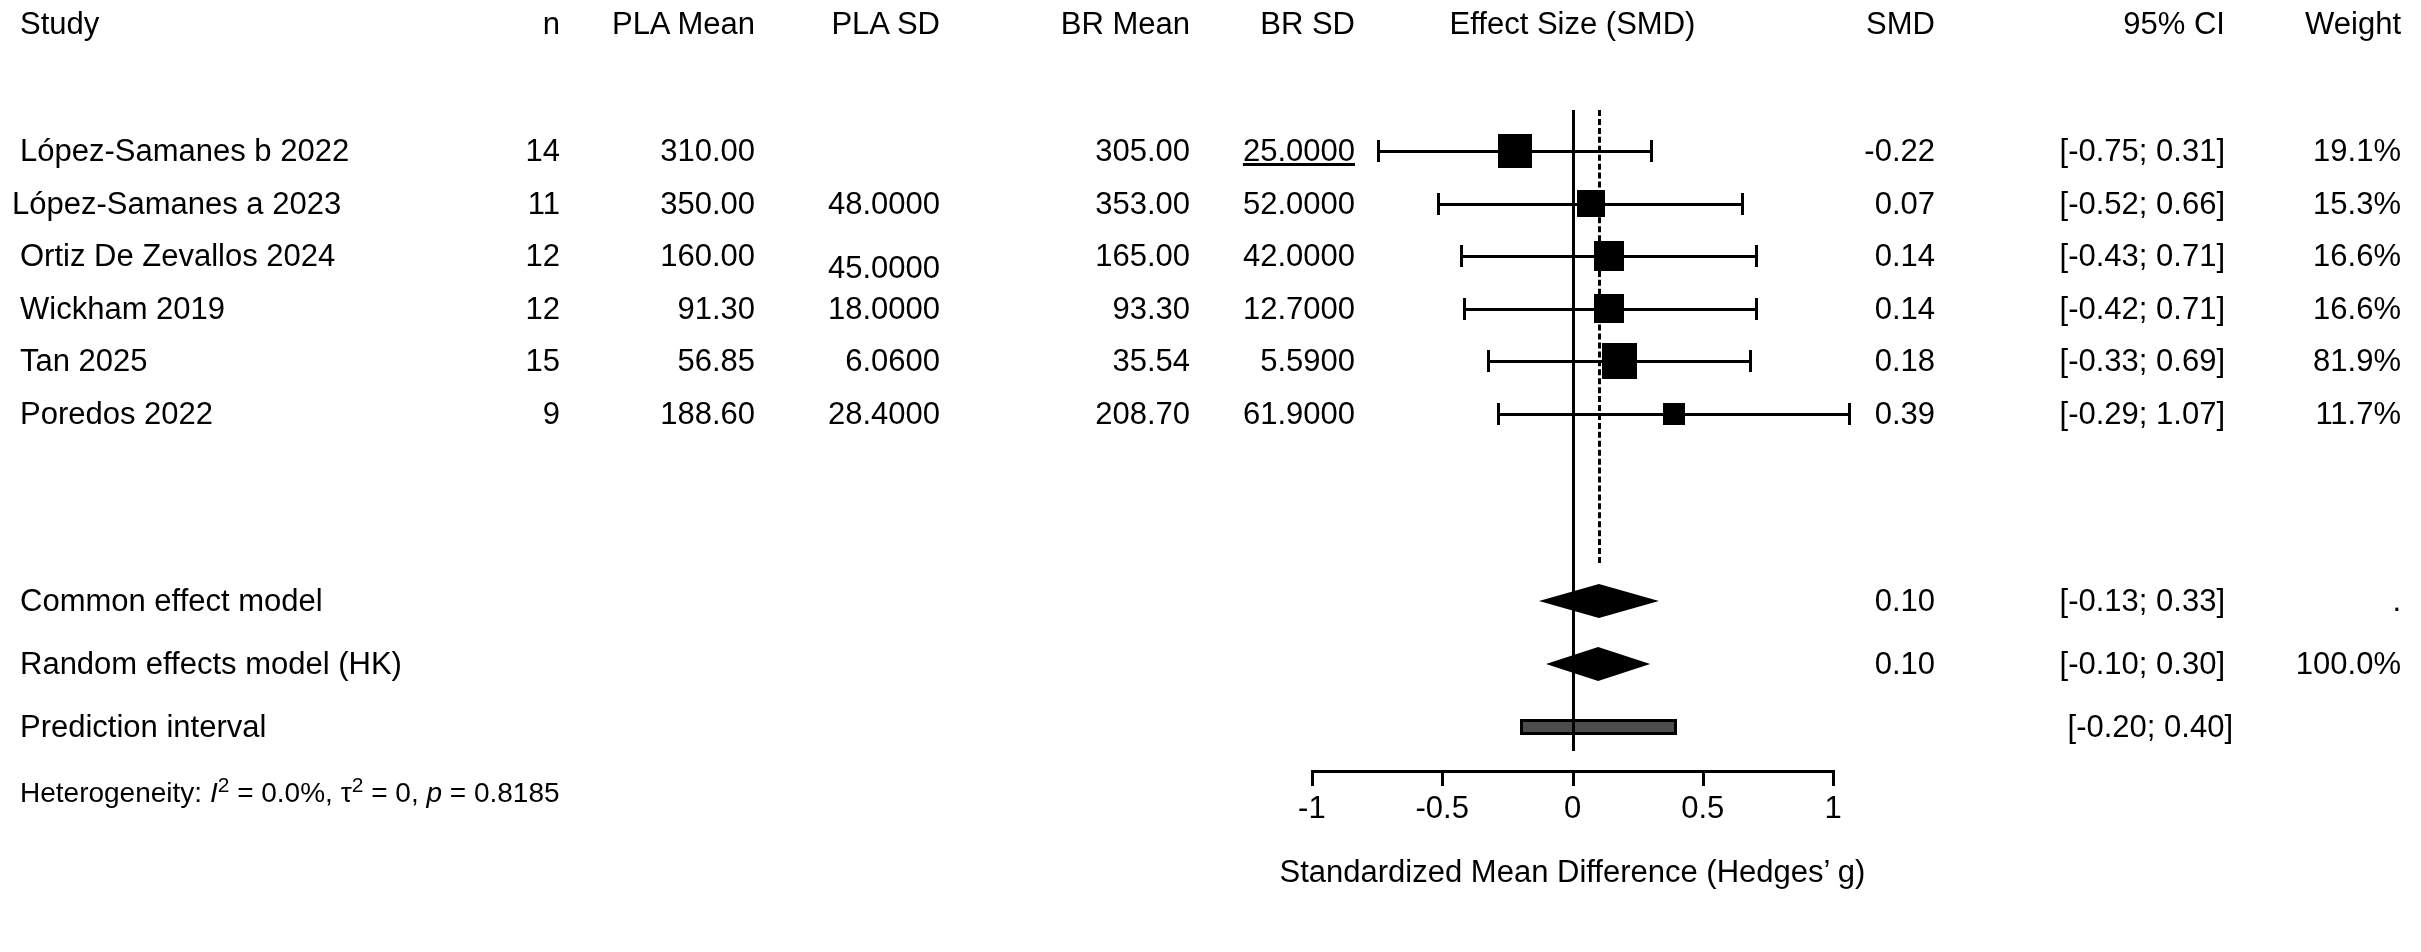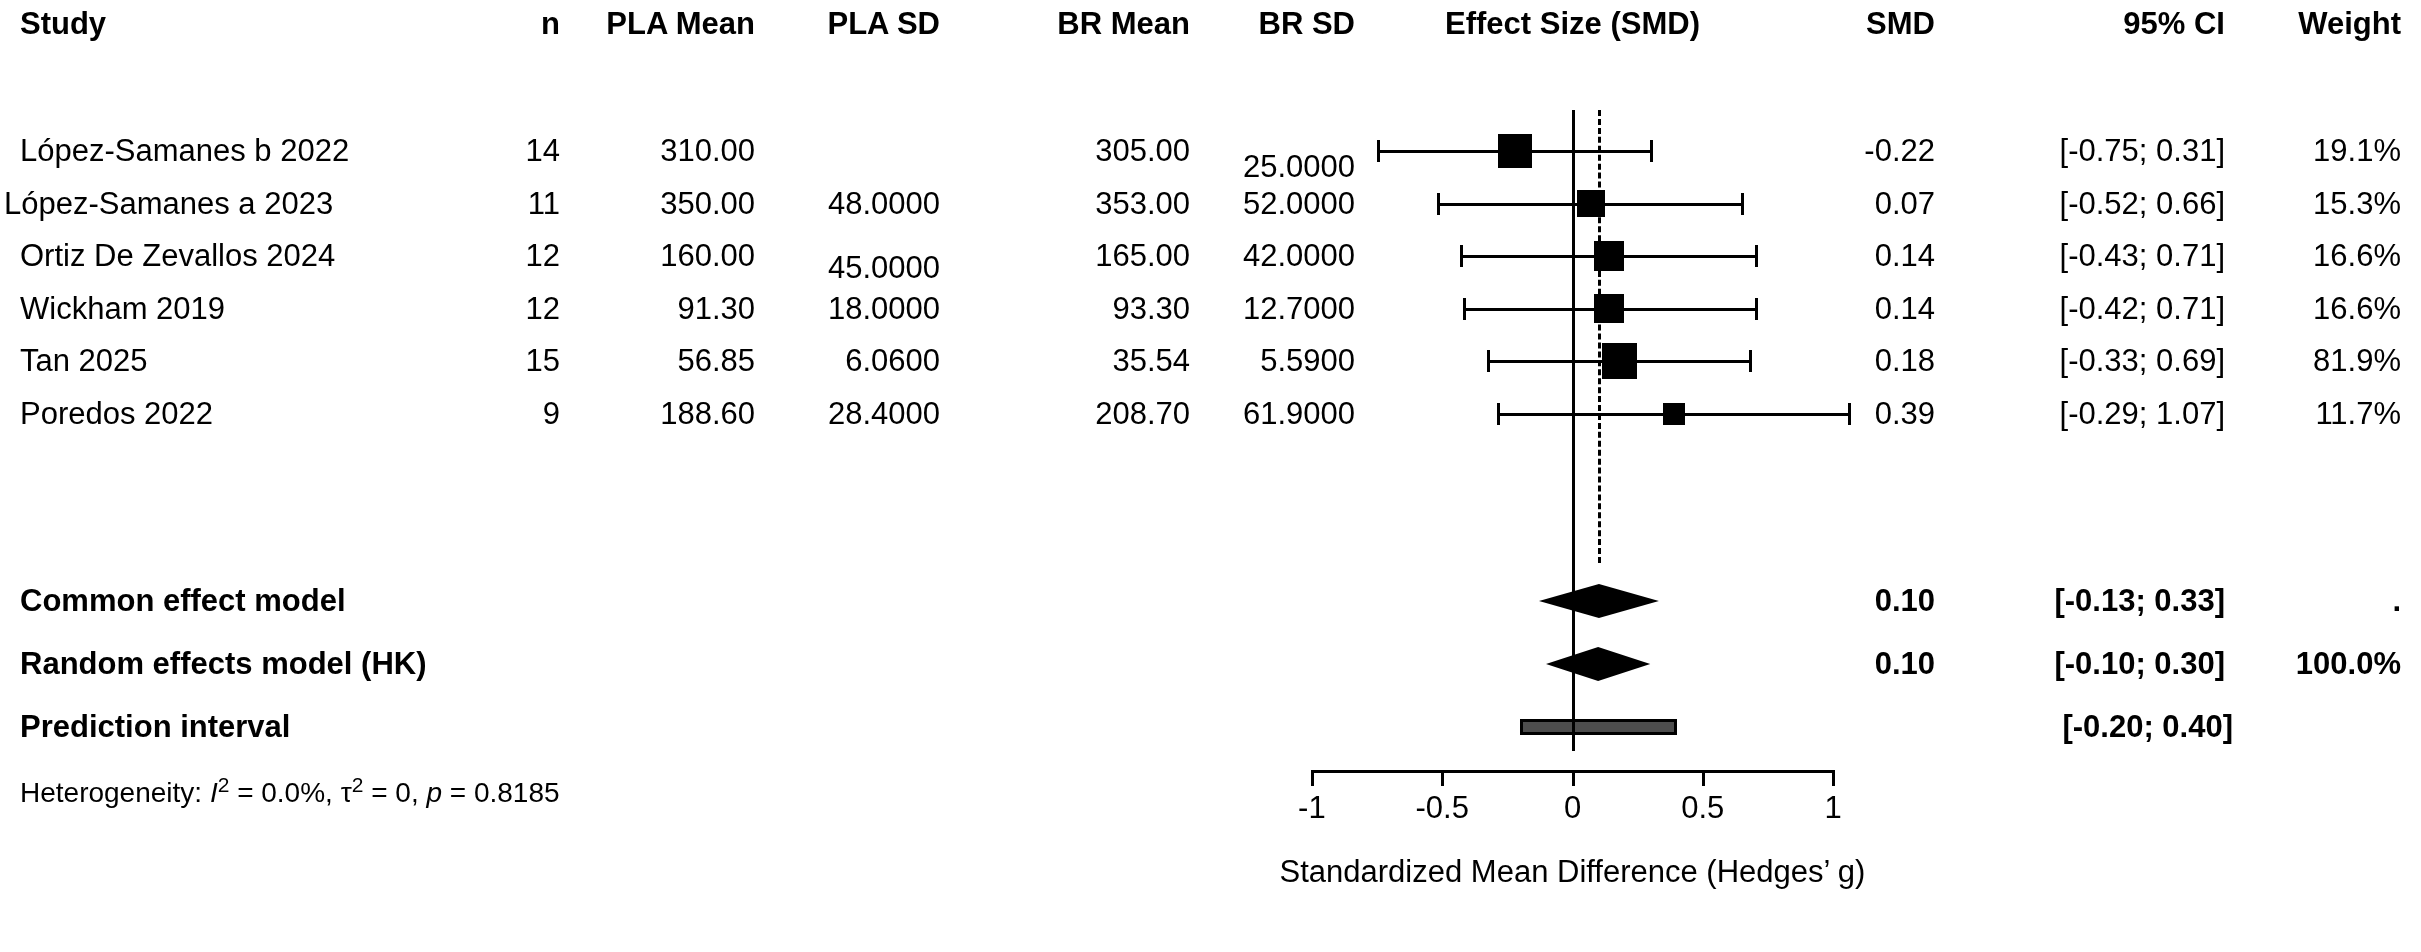--- a/index.html
+++ b/index.html
@@ -22,21 +22,21 @@
     width: 2421px;
     height: 952px;
   }
   .cell {
     position: absolute;
     white-space: nowrap;
     font-size: 31px;
     line-height: 31px;
     color: #000000;
   }
-  .bold { font-weight: bold; }
+  .bold { font-weight: normal; }
   .hline {
     position: absolute;
     height: 3px;
     background: #000000;
   }
   .vline {
     position: absolute;
     width: 3px;
     background: #000000;
   }
@@ -82,29 +82,29 @@
     <div class="cell bold" style="top: 8px; left: 0px; width: 1190px; text-align: right;">BR Mean</div>
     <div class="cell bold" style="top: 8px; left: 1272.5px; width: 600px; text-align: center;">Effect Size (SMD)</div>
     <div class="cell bold" style="top: 8px; left: 0px; width: 1355px; text-align: right;">BR SD</div>
     <div class="cell bold" style="top: 8px; left: 0px; width: 1935px; text-align: right;">SMD</div>
     <div class="cell bold" style="top: 8px; left: 0px; width: 2225px; text-align: right;">95% CI</div>
     <div class="cell bold" style="top: 8px; left: 0px; width: 2401px; text-align: right;">Weight</div>
     <div class="cell " style="top: 135px; left: 20px;">López-Samanes b 2022</div>
     <div class="cell " style="top: 135px; left: 0px; width: 560px; text-align: right;">14</div>
     <div class="cell " style="top: 135px; left: 0px; width: 755px; text-align: right;">310.00</div>
     <div class="cell " style="top: 135px; left: 0px; width: 1190px; text-align: right;">305.00</div>
-    <div class="cell " style="top: 151px; left: 0px; width: 1355px; text-align: right;">25.0000</div>
+    <div class="cell " style="top: 135px; left: 0px; width: 1355px; text-align: right; text-decoration: underline;">25.0000</div>
     <div class="cell " style="top: 135px; left: 0px; width: 1935px; text-align: right;">-0.22</div>
     <div class="cell " style="top: 135px; left: 0px; width: 2225px; text-align: right;">[-0.75; 0.31]</div>
     <div class="cell " style="top: 135px; left: 0px; width: 2401px; text-align: right;">19.1%</div>
     <div class="hline" style="left: 1377.06px; top: 150px; width: 276.229px; height: 3px;"></div>
     <div class="vline" style="left: 1377.06px; top: 140px; width: 3px; height: 22px;"></div>
     <div class="vline" style="left: 1650.28px; top: 140px; width: 3px; height: 22px;"></div>
     <div class="sqbox" style="left: 1498.43px; top: 134.265px; width: 33.47px; height: 33.47px;"></div>
-    <div class="cell " style="top: 187.5px; left: 4px;">López-Samanes a 2023</div>
+    <div class="cell " style="top: 187.5px; left: 12px;">López-Samanes a 2023</div>
     <div class="cell " style="top: 187.5px; left: 0px; width: 560px; text-align: right;">11</div>
     <div class="cell " style="top: 187.5px; left: 0px; width: 755px; text-align: right;">350.00</div>
     <div class="cell " style="top: 187.5px; left: 0px; width: 940px; text-align: right;">48.0000</div>
     <div class="cell " style="top: 187.5px; left: 0px; width: 1190px; text-align: right;">353.00</div>
     <div class="cell " style="top: 187.5px; left: 0px; width: 1355px; text-align: right;">52.0000</div>
     <div class="cell " style="top: 187.5px; left: 0px; width: 1935px; text-align: right;">0.07</div>
     <div class="cell " style="top: 187.5px; left: 0px; width: 2225px; text-align: right;">[-0.52; 0.66]</div>
     <div class="cell " style="top: 187.5px; left: 0px; width: 2401px; text-align: right;">15.3%</div>
     <div class="hline" style="left: 1436.99px; top: 202.5px; width: 307.5px; height: 3px;"></div>
     <div class="vline" style="left: 1436.99px; top: 192.5px; width: 3px; height: 22px;"></div>

